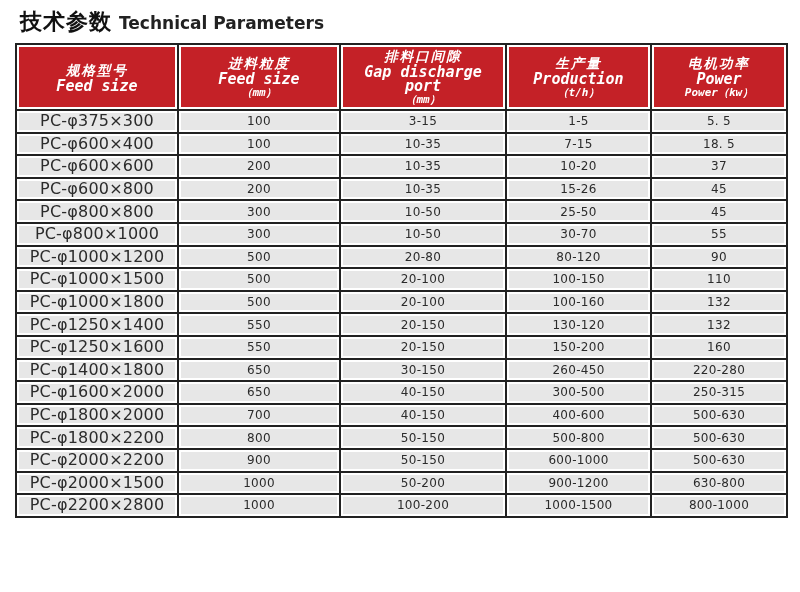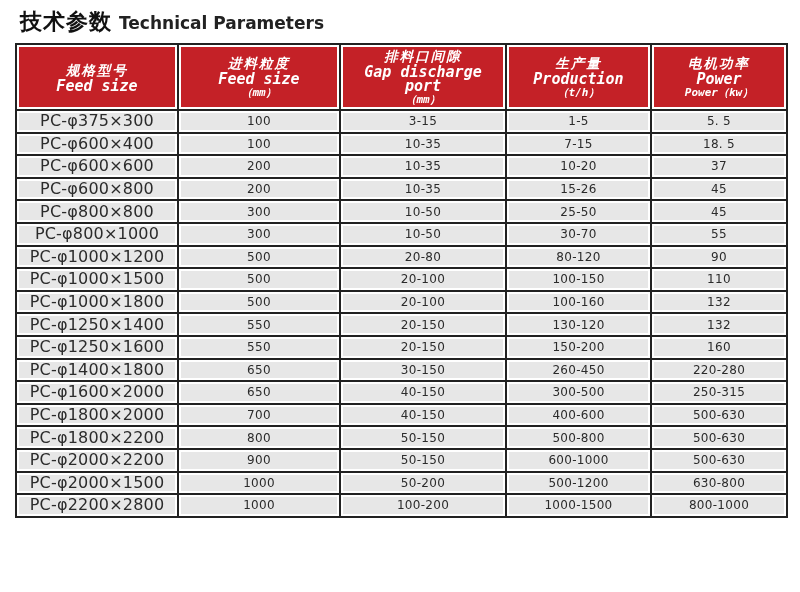--- a/index.html
+++ b/index.html
@@ -205,21 +205,21 @@
           <td class="model">PC-φ2000×2200</td>
           <td>900</td>
           <td>50-150</td>
           <td>600-1000</td>
           <td>500-630</td>
         </tr>
         <tr>
           <td class="model">PC-φ2000×1500</td>
           <td>1000</td>
           <td>50-200</td>
-          <td>500-1200</td>
+          <td>900-1200</td>
           <td>630-800</td>
         </tr>
         <tr>
           <td class="model">PC-φ2200×2800</td>
           <td>1000</td>
           <td>100-200</td>
           <td>1000-1500</td>
           <td>800-1000</td>
         </tr>
       </tbody>

